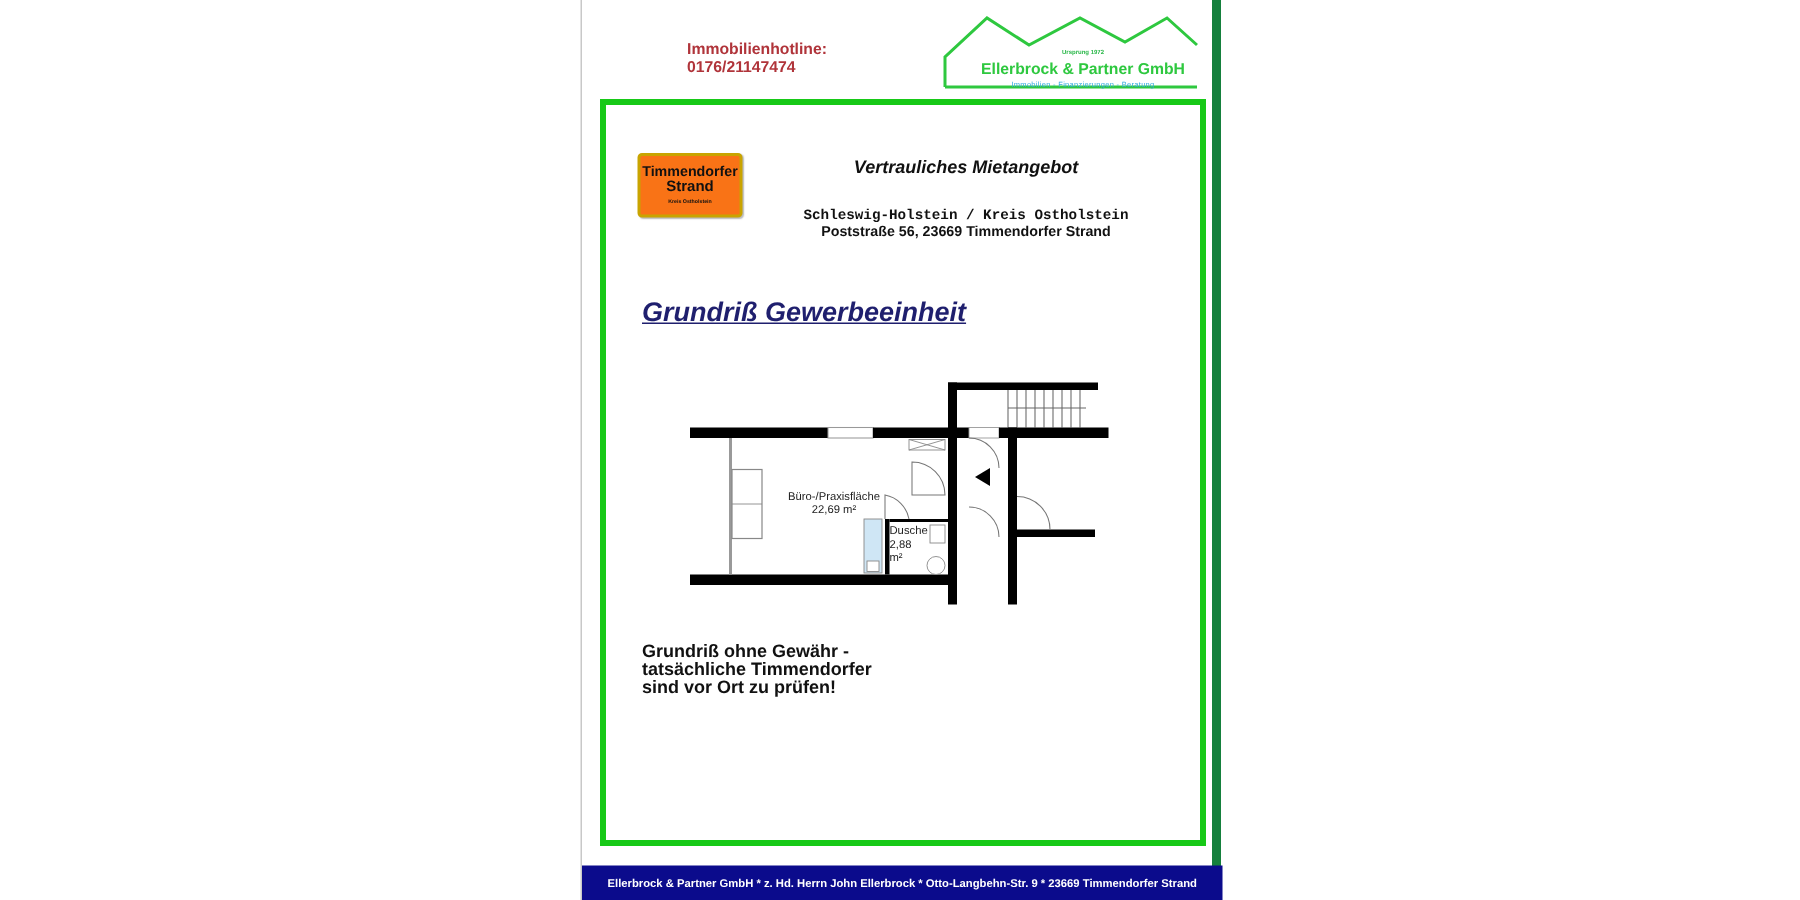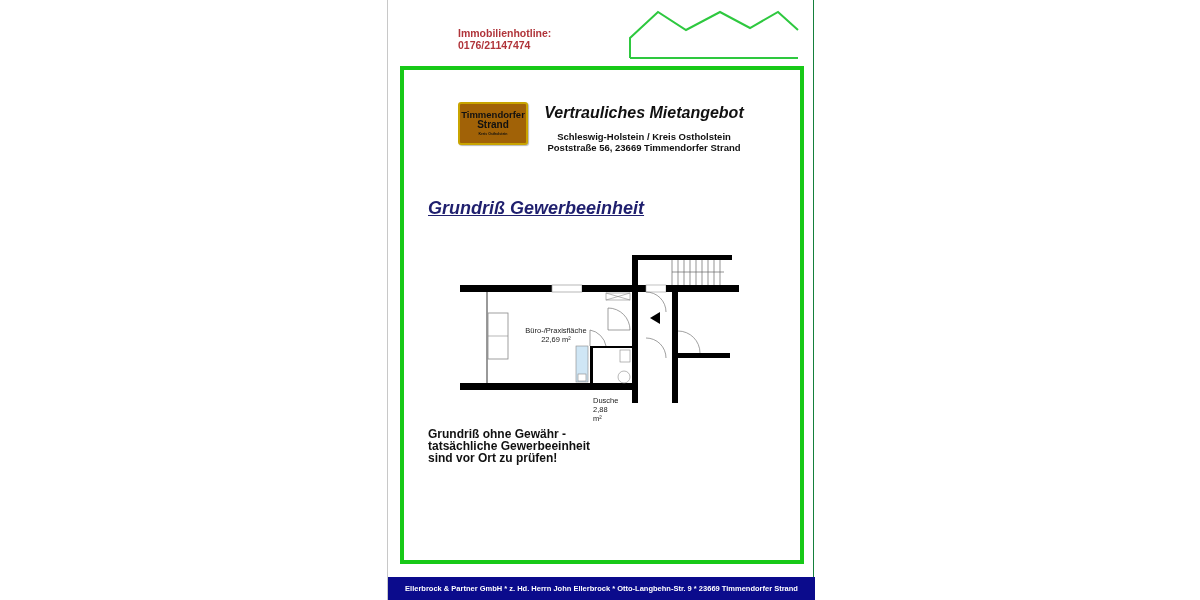--- a/index.html
+++ b/index.html
@@ -1,32 +1,32 @@
 <!DOCTYPE html>
 <html><head>
 <meta charset="utf-8">
 <style>
   html, body { margin:0; padding:0; }
   body { width:1200px; height:600px; background:#ffffff; position:relative; overflow:hidden; font-family:"Liberation Sans", sans-serif; }
-  .page { position:absolute; left:387px; top:0; width:427px; height:600px; background:#fff; border-left:1px solid #c8c8c8; border-right:1px solid #15803d; box-sizing:border-box; }
+  .page { position:absolute; left:387px; top:0; width:427px; height:600px; background:#fff; border-left:1px solid #c8c8c8; border-right:6px solid #15803d; box-sizing:border-box; }
   .hotline { position:absolute; left:70px; top:27px; color:#b0343a; font-weight:bold; font-size:10.5px; line-height:12px; }
   .logo { position:absolute; left:240px; top:8px; width:172px; height:54px; }
   .logo-text { position:absolute; left:20px; top:24px; width:148px; text-align:center; }
   .logo-since { font-size:4px; color:#2bb84a; font-weight:bold; }
   .logo-name { font-size:10.5px; color:#2ec83f; font-weight:bold; margin-top:3px; }
   .logo-sub { font-size:5px; color:#33aadd; margin-top:2px; letter-spacing:0.2px; }
   .frame { position:absolute; left:12px; top:66px; width:404px; height:498px; border:4px solid #17c917; box-sizing:border-box; }
-  .sign { position:absolute; left:21px; top:32px; width:70px; height:43px; background:#a16207; border:2px solid #c9a400; border-radius:3px; box-sizing:border-box; text-align:center; box-shadow:1px 1px 1px #b9b9b9;margin-left:33px; }
+  .sign { position:absolute; left:21px; top:32px; width:70px; height:43px; background:#f97316; border:2px solid #c9a400; border-radius:3px; box-sizing:border-box; text-align:center; box-shadow:1px 1px 1px #b9b9b9; }
   .sign-line1 { font-size:9.5px; font-weight:bold; color:#111; margin-top:6px; line-height:10px; }
   .sign-line2 { font-size:10px; font-weight:bold; color:#111; line-height:10px; }
   .sign-line3 { font-size:3.5px; font-weight:bold; color:#111; margin-top:2px; }
   .title-block { position:absolute; left:120px; top:34px; width:240px; text-align:center; }
-  .title { font-size:16px; font-weight:bold; font-style:italic; color:#111; }
+  .title { font-size:12px; font-weight:bold; font-style:italic; color:#111; }
   .sub1, .sub2 { font-size:9.5px; font-weight:bold; color:#111; line-height:11px; }
-  .sub1 { margin-top:9px; }
+  .sub1 { margin-top:20px;font-family:Liberation Mono, monospace; }
   .section-title { position:absolute; left:24px; top:128px; font-size:18px; font-weight:bold; font-style:italic; color:#1f1f6e; text-decoration:underline; }
   .plan { position:absolute; left:56px; top:180px; width:290px; height:155px; }
   .room-label { position:absolute; font-size:7.5px; color:#222; text-align:center; line-height:9px; }
   .disclaimer { position:absolute; left:24px; top:358px; font-size:12px; font-weight:bold; color:#111; line-height:12px; }
   .footer { position:absolute; left:0; top:577px; width:427px; height:23px; background:#0b0b8c; color:#fff; font-size:7.5px; font-weight:bold; text-align:center; line-height:23px; }
 </style>
 </head>
 <body>
 
 <div class="page">
@@ -34,20 +34,25 @@
   <div class="hotline">
     <div>Immobilienhotline:</div>
     <div>0176/21147474</div>
   </div>
 
   <div class="logo">
     <svg width="172" height="54" viewBox="0 0 172 54">
       <polyline points="2,50 2,30 30,4 58,22 92,4 122,20 150,4 170,22" fill="none" stroke="#2ec83f" stroke-width="2"></polyline>
       <line x1="2" y1="50" x2="170" y2="50" stroke="#2ec83f" stroke-width="2"></line>
     </svg>
+    <div class="logo-text">
+      <div class="logo-since">Ursprung 1972</div>
+      <div class="logo-name">Ellerbrock &amp; Partner GmbH</div>
+      <div class="logo-sub">Immobilien  -  Finanzierungen  -  Beratung</div>
+    </div>
   </div>
 
   <div class="frame">
 
     <div class="sign">
       <div class="sign-line1">Timmendorfer</div>
       <div class="sign-line2">Strand</div>
       <div class="sign-line3">Kreis Ostholstein</div>
     </div>
 
@@ -118,27 +123,27 @@
         <polygon points="190,68 200,62 200,74" fill="#000"></polygon>
 
         <rect x="160" y="100" width="10" height="12" fill="#fff" stroke="#888" stroke-width="0.6"></rect>
         <ellipse cx="164" cy="127" rx="6" ry="6" fill="#fff" stroke="#888" stroke-width="0.6"></ellipse>
         <rect x="118" y="124" width="8" height="7" fill="#fff" stroke="#888" stroke-width="0.6"></rect>
       </svg>
       <div class="room-label" style="left:56px; top:76px; width:80px;">
         <div>Büro-/Praxisfläche</div>
         <div>22,69 m²</div>
       </div>
-      <div class="room-label" style="left:133px; top:99px; width:20px; text-align:left;margin-top:47px;">
+      <div class="room-label" style="left:133px; top:99px; width:20px; text-align:left;">
         <div>Dusche</div>
         <div>2,88 m²</div>
       </div>
     </div>
 
     <div class="disclaimer">
       <div>Grundriß ohne Gewähr -</div>
-      <div>tatsächliche Gewerbeeinheit</div>
+      <div>tatsächliche Timmendorfer</div>
       <div>sind vor Ort zu prüfen!</div>
     </div>
   </div>
 
   <div class="footer">Ellerbrock &amp; Partner GmbH * z. Hd. Herrn John Ellerbrock * Otto-Langbehn-Str. 9 * 23669 Timmendorfer Strand</div>
 </div>
 
 </body></html>

